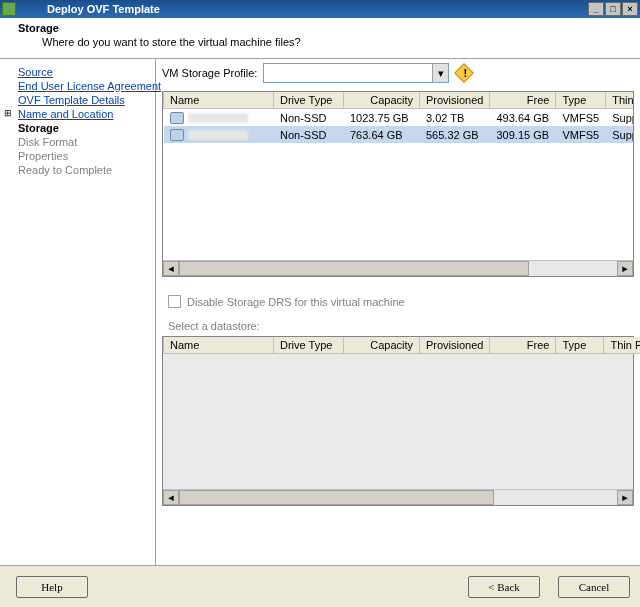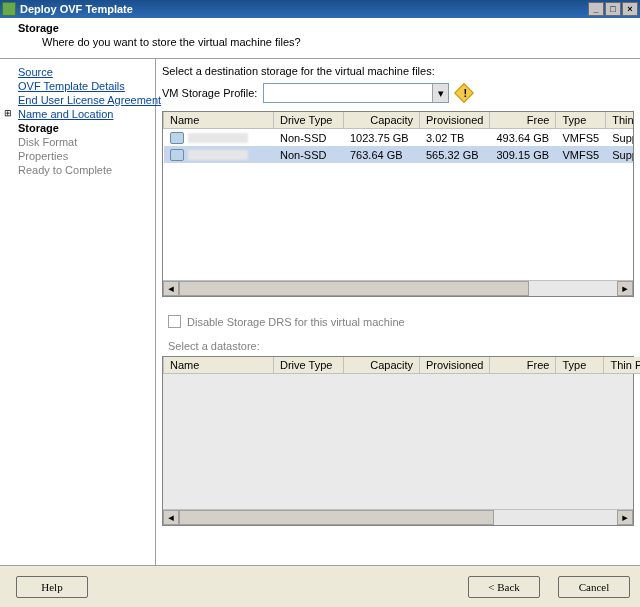--- a/index.html
+++ b/index.html
@@ -14,20 +14,21 @@
       flex-direction: column;
     }
     .titlebar {
       height: 18px;
       background: linear-gradient(#1b4e8c, #2d6bb5);
       color: #fff;
       display: flex;
       align-items: center;
       padding: 0 2px;
       font-weight: bold;
+      gap: 27px;
     }
     .titlebar .app-icon {
       width: 14px; height: 14px;
       background: #6aa84f;
       margin-right: 4px;
       border: 1px solid #3d7a2b;
     }
     .titlebar .title-text { flex: 1; }
     .titlebar .win-btns { display: flex; }
     .titlebar .win-btn {
@@ -276,31 +277,30 @@
 </div>
 
 <div class="header-area">
   <div class="h-title">Storage</div>
   <div class="h-sub">Where do you want to store the virtual machine files?</div>
 </div>
 
 <div class="body-area">
   <div class="sidebar">
     <div class="step">Source</div>
+    <div class="step">End User License Agreement</div>
     <div class="step">OVF Template Details</div>
-    <div class="step">End User License Agreement</div>
     <div class="step expandable">Name and Location</div>
     <div class="step current">Storage</div>
     <div class="step upcoming">Disk Format</div>
     <div class="step upcoming">Properties</div>
     <div class="step upcoming">Ready to Complete</div>
   </div>
 
   <div class="main">
-    <div class="main-label">Select a destination storage for the virtual machine files:</div>
 
     <div class="profile-row">
       <span class="lbl">VM Storage Profile:</span>
       <div class="profile-select">
         <span style="flex:1"></span>
         <div class="dd-btn">▾</div>
       </div>
       <div class="warn-icon"></div>
     </div>
 

